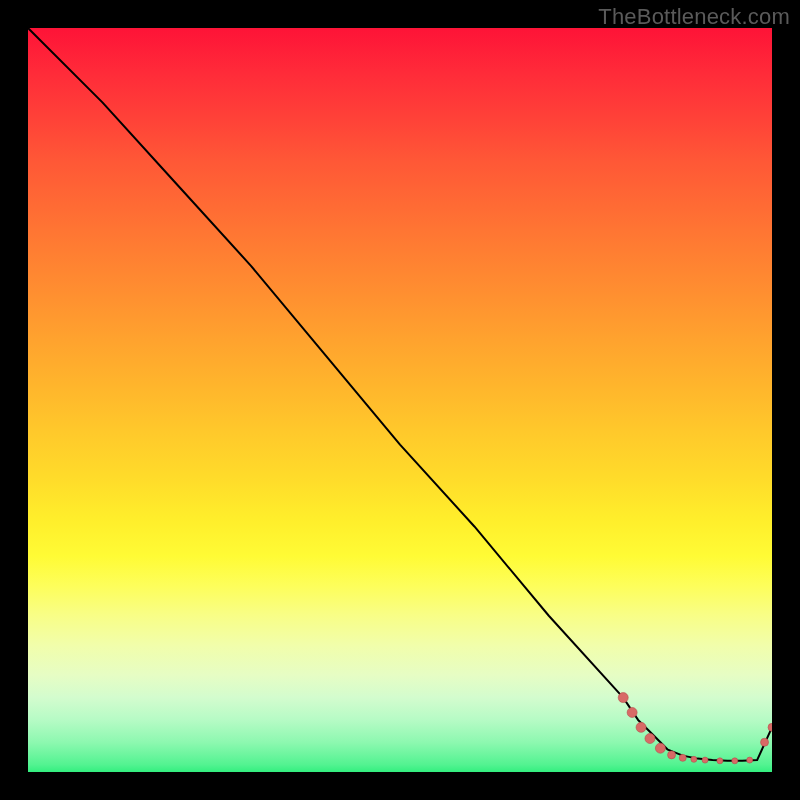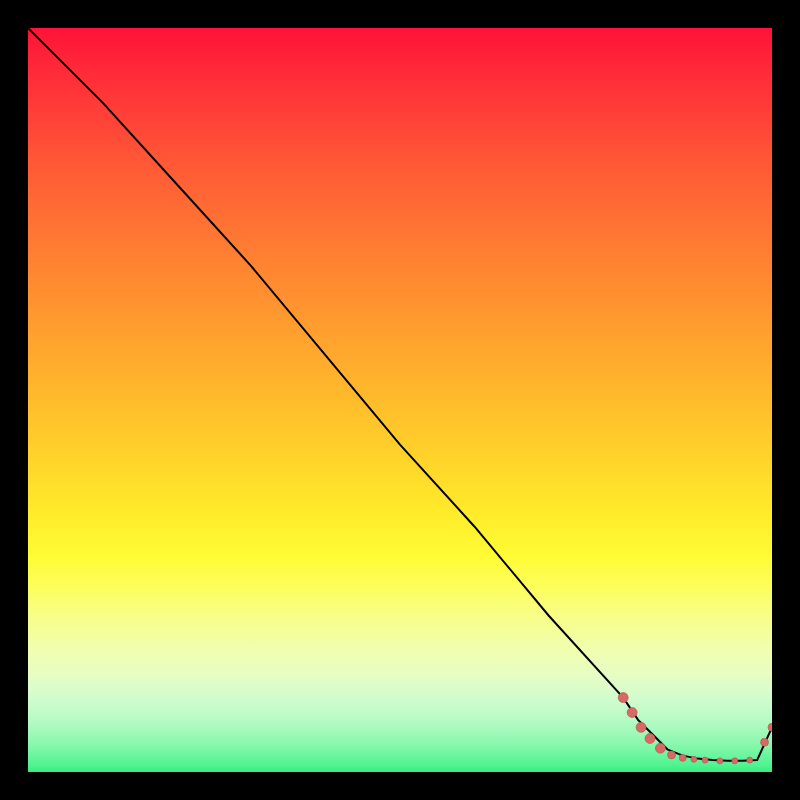--- a/index.html
+++ b/index.html
@@ -83,13 +83,14 @@
         <circle cx="654.72" cy="729.86" r="3.5" fill="#d86a66" stroke="#b54f4b" stroke-width="0.6"></circle>
         <circle cx="665.88" cy="731.35" r="3" fill="#d86a66" stroke="#b54f4b" stroke-width="0.6"></circle>
         <circle cx="677.04" cy="732.10" r="3" fill="#d86a66" stroke="#b54f4b" stroke-width="0.6"></circle>
         <circle cx="691.92" cy="732.84" r="3" fill="#d86a66" stroke="#b54f4b" stroke-width="0.6"></circle>
         <circle cx="706.80" cy="732.84" r="3" fill="#d86a66" stroke="#b54f4b" stroke-width="0.6"></circle>
         <circle cx="721.68" cy="732.10" r="3" fill="#d86a66" stroke="#b54f4b" stroke-width="0.6"></circle>
         <circle cx="736.56" cy="714.24" r="4" fill="#d86a66" stroke="#b54f4b" stroke-width="0.6"></circle>
         <circle cx="744.00" cy="699.36" r="4" fill="#d86a66" stroke="#b54f4b" stroke-width="0.6"></circle>
       </svg>
   </div>
+  <div class="watermark">TheBottleneck.com</div>
 </div>
 
 </body></html>

